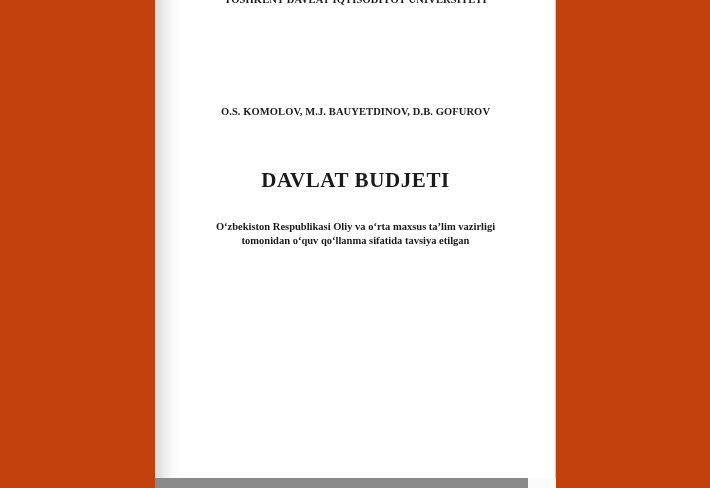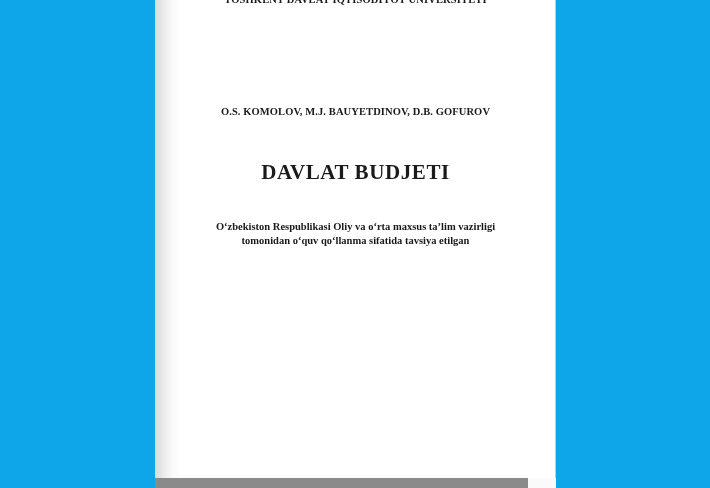--- a/index.html
+++ b/index.html
@@ -13,21 +13,21 @@
   body {
     background: #bfbfbf;
     font-family: "Liberation Serif", serif;
   }
 
   
   #pdf-viewer {
     position: relative;
     width: 710px;
     height: 488px;
-    background: #0ea5e9;
+    background: #c2410c;
   }
 
   
   #page-sheet {
     position: absolute;
     left: 155px;
     top: 0;
     width: 401px;
     height: 478px;
     background: #ffffff;
@@ -81,21 +81,21 @@
     letter-spacing: 0.15px;
   }
 
   #authors-line {
     top: 106px;
     font-size: 10.5px;
     letter-spacing: 0.1px;
   }
 
   #document-title {
-    top: 161px;
+    top: 169px;
     font-size: 21px;
     letter-spacing: 0.6px;
   }
 
   #approval-note {
     top: 220px;
     font-size: 10.5px;
     line-height: 1.32;
     padding: 0 36px;
     white-space: normal;

